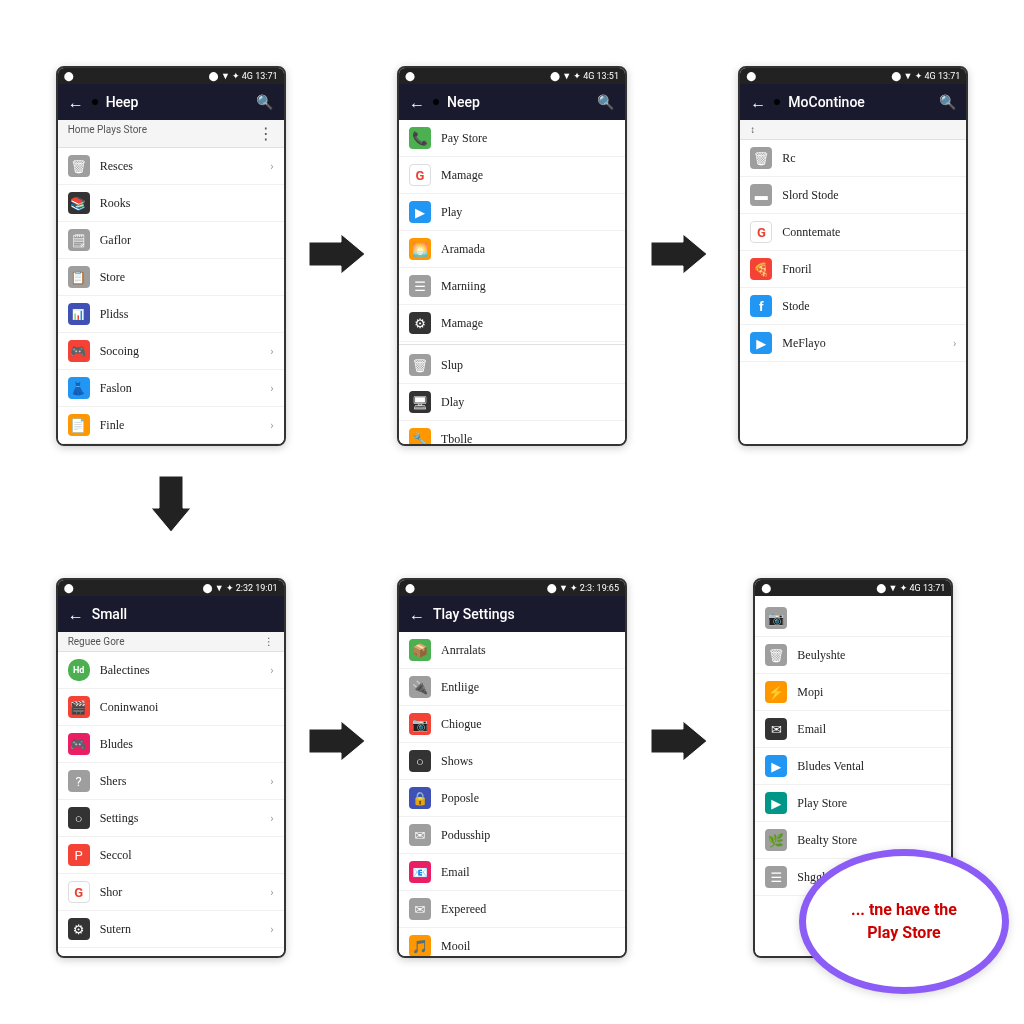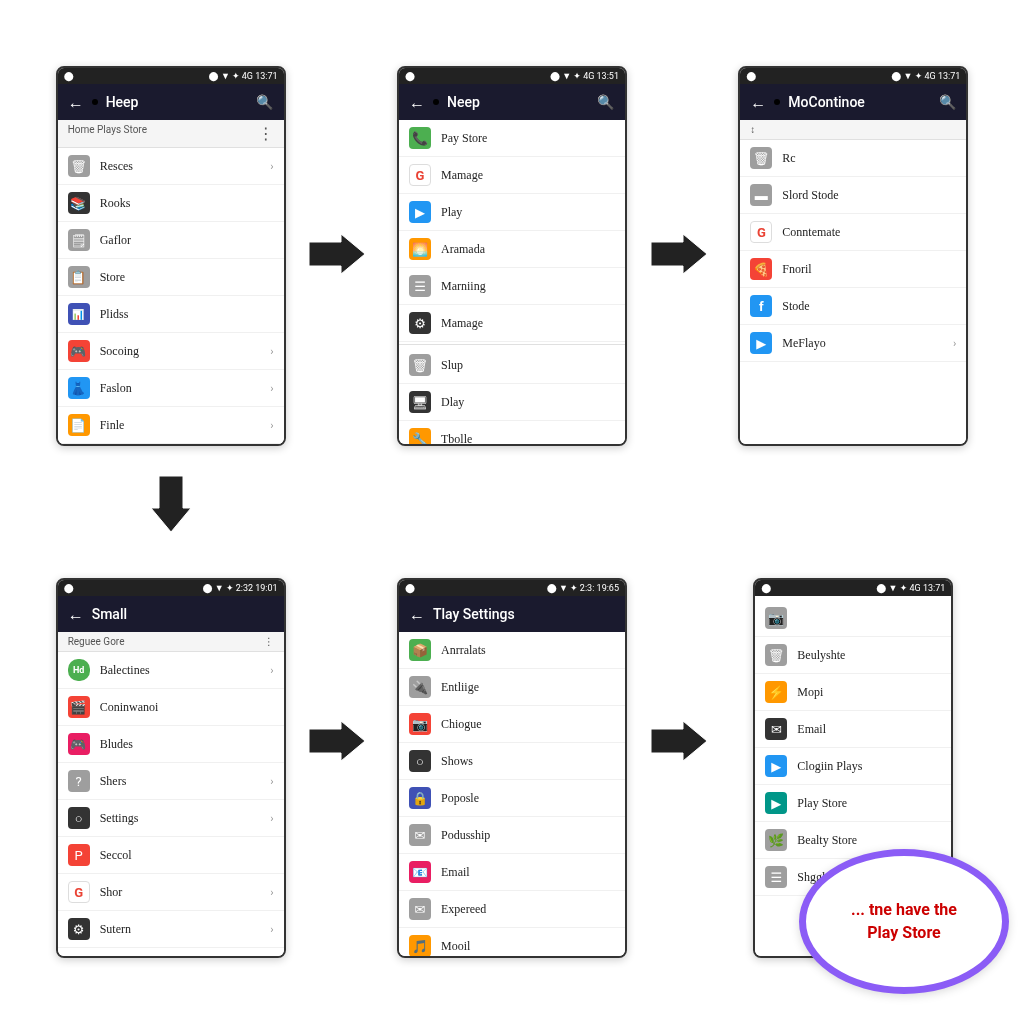--- a/index.html
+++ b/index.html
@@ -544,21 +544,21 @@
           <div class="menu-item">
               <div class="icon icon-orange">⚡</div>
               <span class="label">Mopi</span>
             </div>
           <div class="menu-item">
               <div class="icon icon-dark">✉</div>
               <span class="label">Email</span>
             </div>
           <div class="menu-item">
               <div class="icon icon-blue">▶</div>
-              <span class="label">Clogiin Plays</span>
+              <span class="label">Bludes Vental</span>
             </div>
           <div class="menu-item">
               <div class="icon icon-teal">▶</div>
               <span class="label">Play Store</span>
             </div>
           <div class="menu-item">
               <div class="icon icon-gray">🌿</div>
               <span class="label">Bealty Store</span>
             </div>
           <div class="menu-item">

